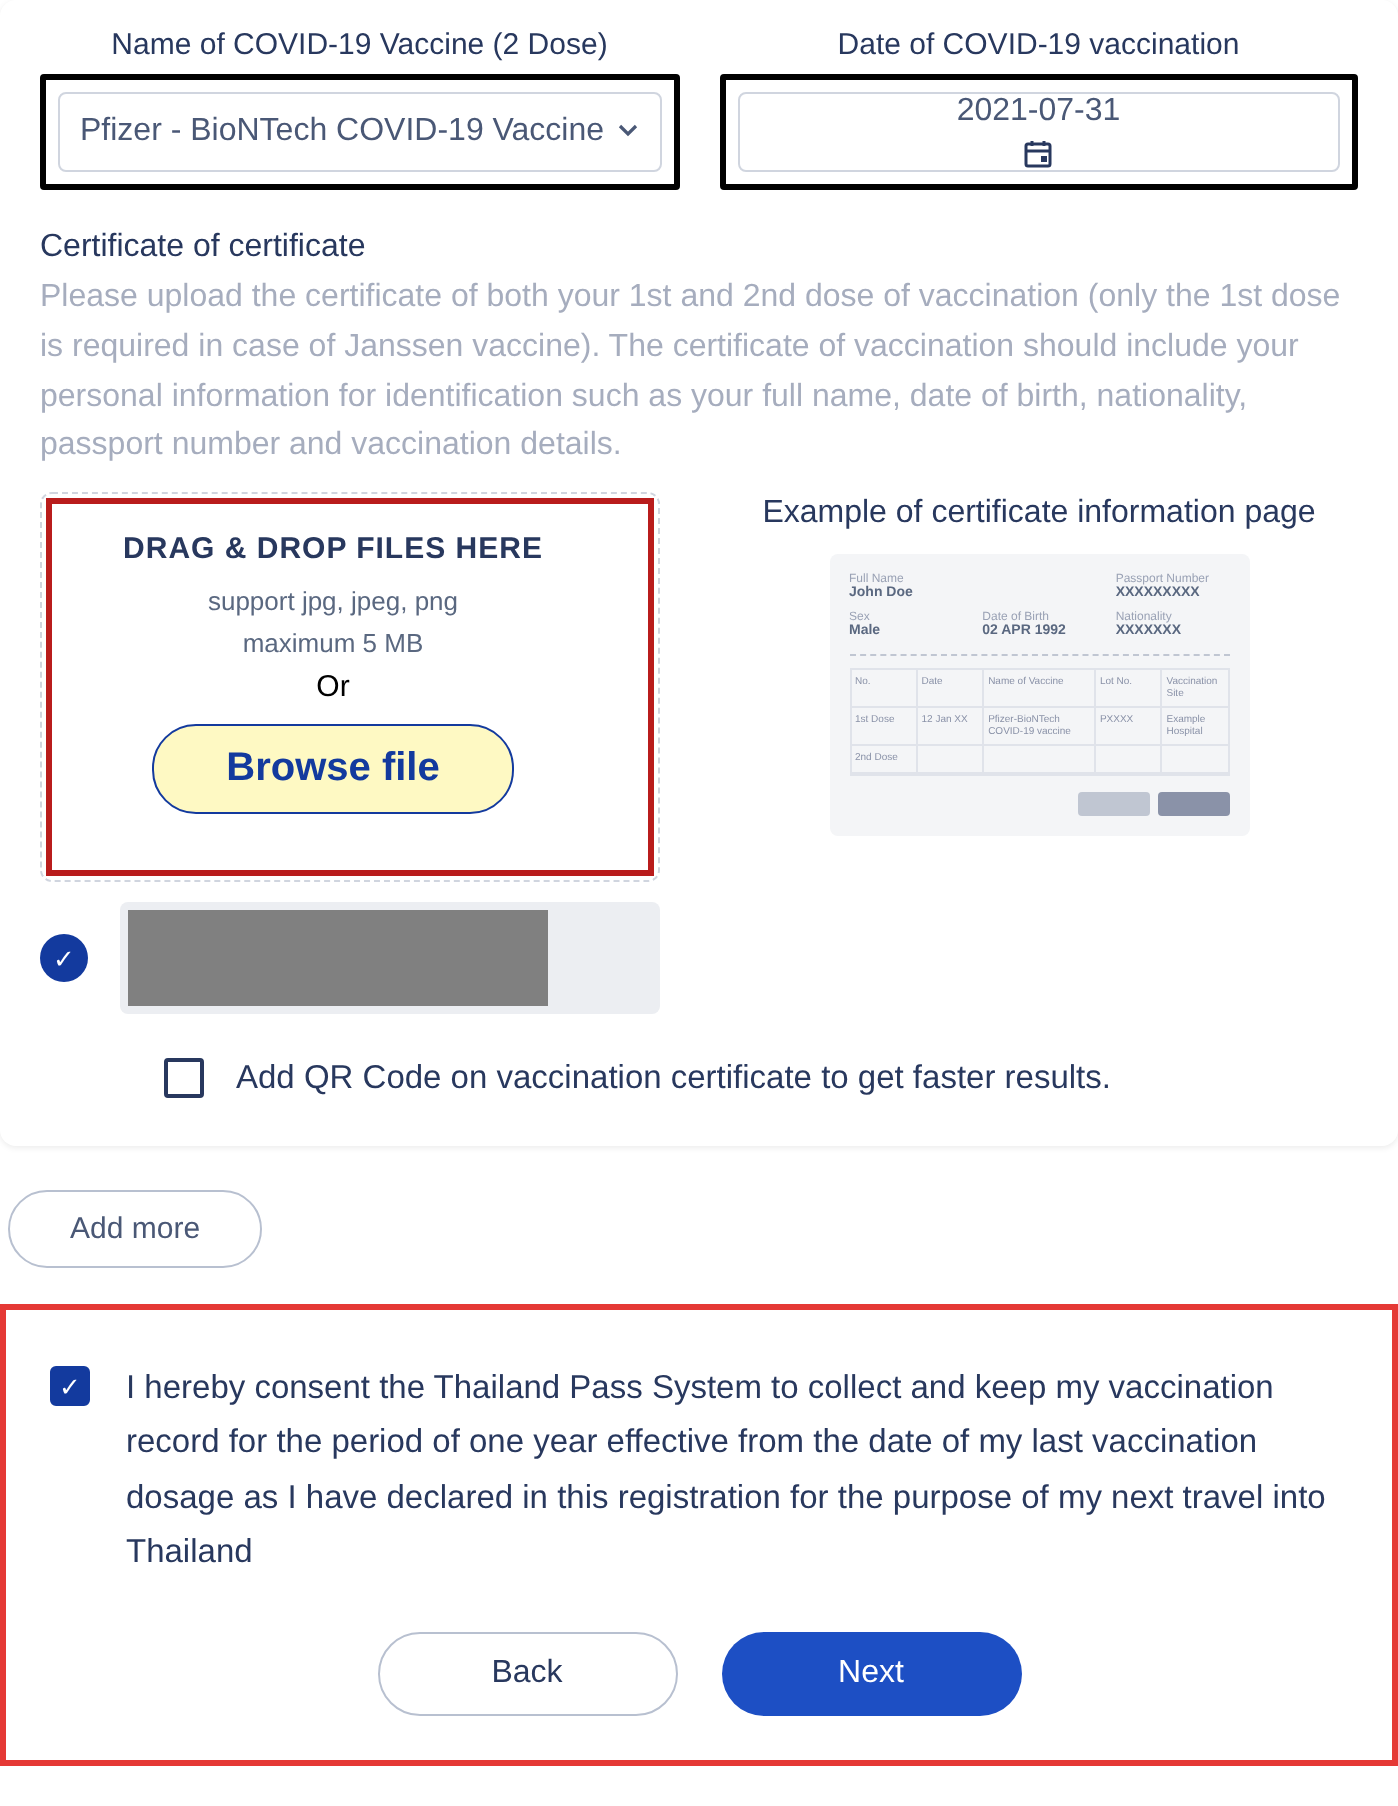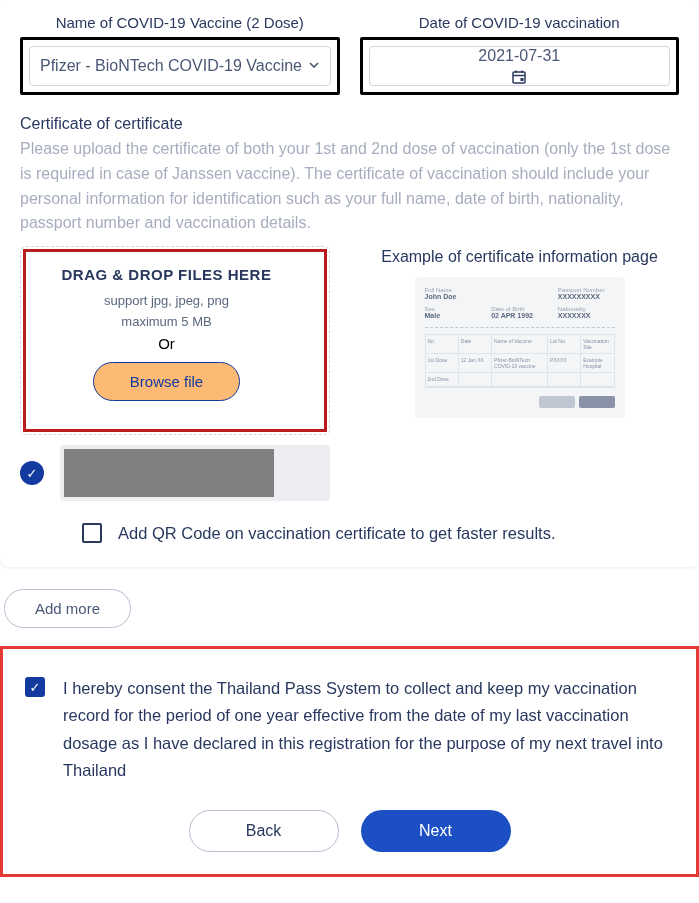--- a/index.html
+++ b/index.html
@@ -98,25 +98,26 @@
   color: #000000;
   font-size: 15px;
   text-align: center;
   margin: 6px 0 10px 0;
 }
 .browse-btn {
   display: block;
   margin: 0 auto;
   border: 1.5px solid #133a9e;
   color: #133a9e;
-  background: #fdba74;
+  background: #fef9c3;
   border-radius: 22px;
   padding: 10px 36px;
-  font-size: 15px;
+  font-size: 20px;
   cursor: pointer;
+  font-weight: bold;
 }
 .example-col { flex: 1; }
 .example-title {
   color: #28385e;
   font-size: 16px;
   text-align: center;
   line-height: 1.4;
   margin-bottom: 8px;
 }
 .example-card {

